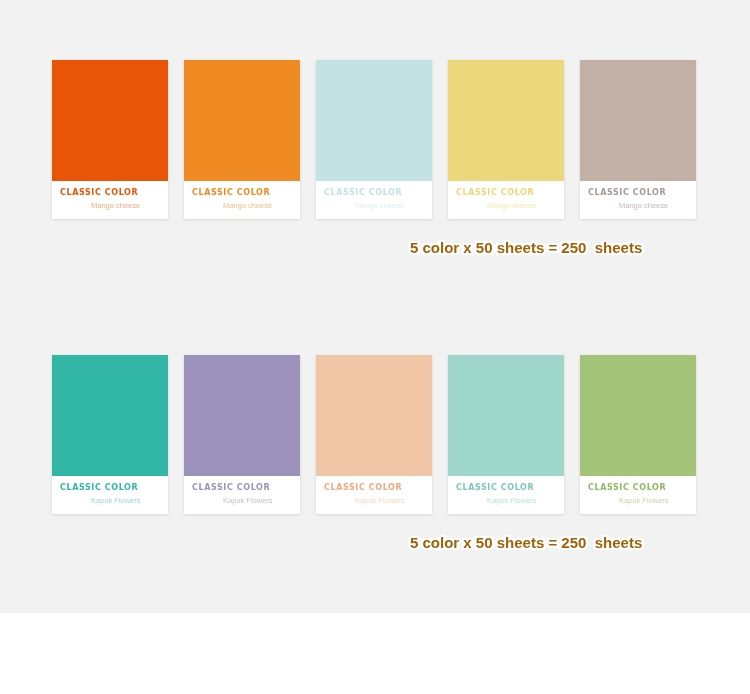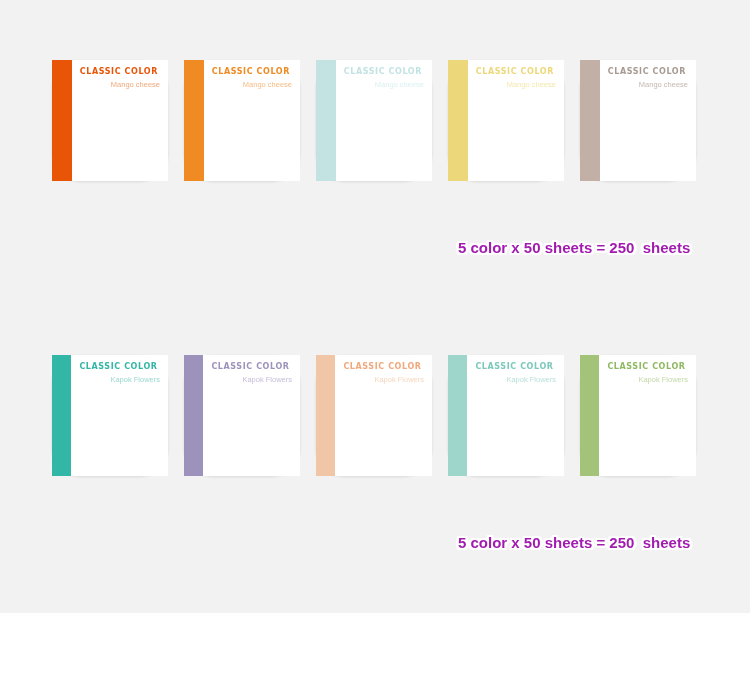--- a/index.html
+++ b/index.html
@@ -40,21 +40,21 @@
     width: 646px;
     display: flex;
     gap: 16px;
   }
 
   .card {
     width: 116px;
     background: #86efac;
     box-shadow: 0 1px 3px rgba(0,0,0,0.10), 0 0 1px rgba(0,0,0,0.06);
     display: flex;
-    border-radius: 28px;
+    flex-direction: column;
   }
 
   .card-color {
     width: 100%;
     height: 121px;
   }
 
   .card-footer {
     padding: 7px 8px 9px 8px;
     background: #ffffff;
@@ -80,31 +80,30 @@
     padding-left: 31px;
   }
 
   .caption {
     position: absolute;
     left: 410px;
     top: 239px;
     font-family: "Liberation Sans", sans-serif;
     font-size: 15px;
     font-weight: bold;
-    color: #a21caf;
+    color: #a16207;
     white-space: pre;
     text-shadow:
        1px  1px 0 #ffffff,  -1px  1px 0 #ffffff,
        1px -1px 0 #ffffff,  -1px -1px 0 #ffffff,
        2px  0   0 #ffffff,  -2px  0   0 #ffffff,
        0    2px 0 #ffffff,   0   -2px 0 #ffffff,
        2px  2px 0 #ffffff,  -2px  2px 0 #ffffff,
        2px -2px 0 #ffffff,  -2px -2px 0 #ffffff,
        3px  0   0 #ffffff,  -3px  0   0 #ffffff;
-    margin-left: 48px;
   }
 </style>
 </head>
 <body style="background: rgb(242, 242, 242);">
 
 <div class="section section-row1">
   <div class="swatch-row">
 
     <div class="card">
       <div class="card-color" style="background: rgb(232, 85, 6);"></div>

